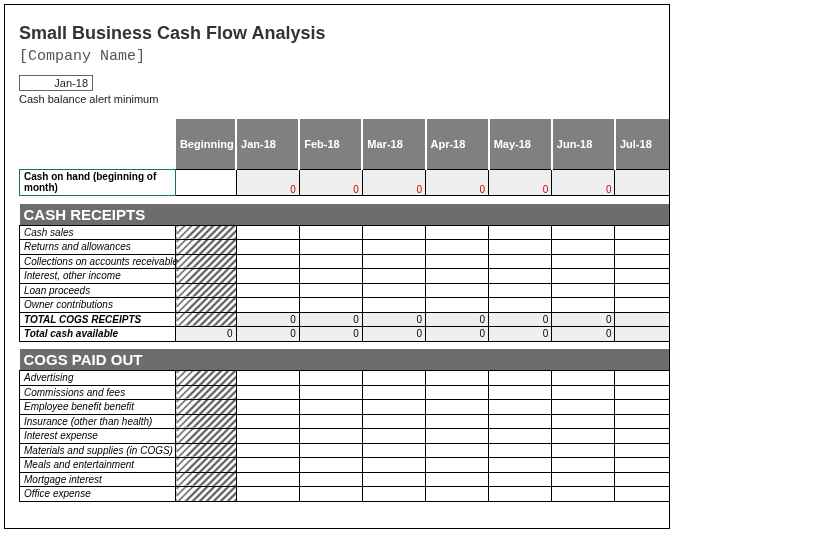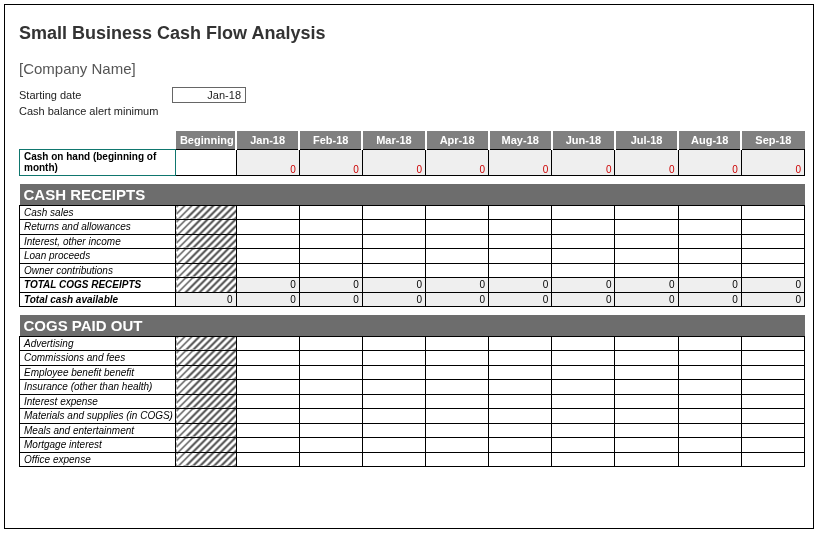--- a/index.html
+++ b/index.html
@@ -5,36 +5,36 @@
   * { box-sizing: border-box; }
   body {
     margin: 0;
     padding: 4px;
     font-family: Arial, sans-serif;
     background: #fff;
     width: 818px;
   }
   .sheet {
     border: 1px solid #000;
-    width: 810px;
+    width: 666px;
     height: 525px;
     padding: 18px 10px 10px 14px;
     overflow: hidden;
   }
   .title {
     font-family: "Comic Sans MS", cursive, sans-serif;
     font-weight: bold;
     font-size: 18px;
     color: #333;
   }
   .company {
-    font-family: Liberation Sans, sans-serif;
+    font-family: Liberation Mono, monospace;
     font-size: 15px;
     color: #555;
-    margin-top: 16px;
+    margin-top: 4px;
     margin-bottom: 10px;
   }
   .meta-row {
     display: flex;
     align-items: center;
     font-size: 11px;
     color: #222;
     height: 16px;
   }
   .meta-label { width: 153px; }
@@ -52,22 +52,22 @@
     table-layout: fixed;
   }
   col.label-col { width: 156px; }
   col.begin-col { width: 60px; }
   col.month-col { width: 63px; }
   th.head {
     background: #808080;
     color: #fff;
     font-weight: bold;
     font-size: 11px;
-    text-align: center;
-    padding: 3px 4px;
+    text-align: left;
+    padding: 19px 4px;
     border-right: 2px solid #fff;
   }
   th.head:last-child { border-right: none; }
   th.empty-head { background: transparent; border: none; }
   td { font-size: 10px; padding: 0 3px; }
   .row-label {
     border: 1px solid #000;
     border-top: none;
     padding: 1px 4px;
     font-size: 10px;
@@ -129,21 +129,20 @@
 </style>
 </head>
 <body>
 
 <div class="sheet">
 
   <div class="title">Small Business Cash Flow Analysis</div>
   <div class="company">[Company Name]</div>
 
   <div class="meta-row">
-    <div class="meta-label">Starting date</div>
     <div class="meta-value">Jan-18</div>
   </div>
   <div class="meta-row">
     <div class="meta-label" style="width:auto">Cash balance alert minimum</div>
   </div>
 
   <div class="spacer-sm"></div>
 
   <table>
     <colgroup>
@@ -216,20 +215,33 @@
           <td class="cell"></td>
           <td class="cell"></td>
           <td class="cell"></td>
           <td class="cell"></td>
           <td class="cell"></td>
           <td class="cell"></td>
           <td class="cell"></td>
           <td class="cell"></td>
         </tr>
     <tr>
+          <td class="row-label">Collections on accounts receivable</td>
+          <td class="hatched"></td>
+          <td class="cell"></td>
+          <td class="cell"></td>
+          <td class="cell"></td>
+          <td class="cell"></td>
+          <td class="cell"></td>
+          <td class="cell"></td>
+          <td class="cell"></td>
+          <td class="cell"></td>
+          <td class="cell"></td>
+        </tr>
+    <tr>
           <td class="row-label">Interest, other income</td>
           <td class="hatched"></td>
           <td class="cell"></td>
           <td class="cell"></td>
           <td class="cell"></td>
           <td class="cell"></td>
           <td class="cell"></td>
           <td class="cell"></td>
           <td class="cell"></td>
           <td class="cell"></td>

